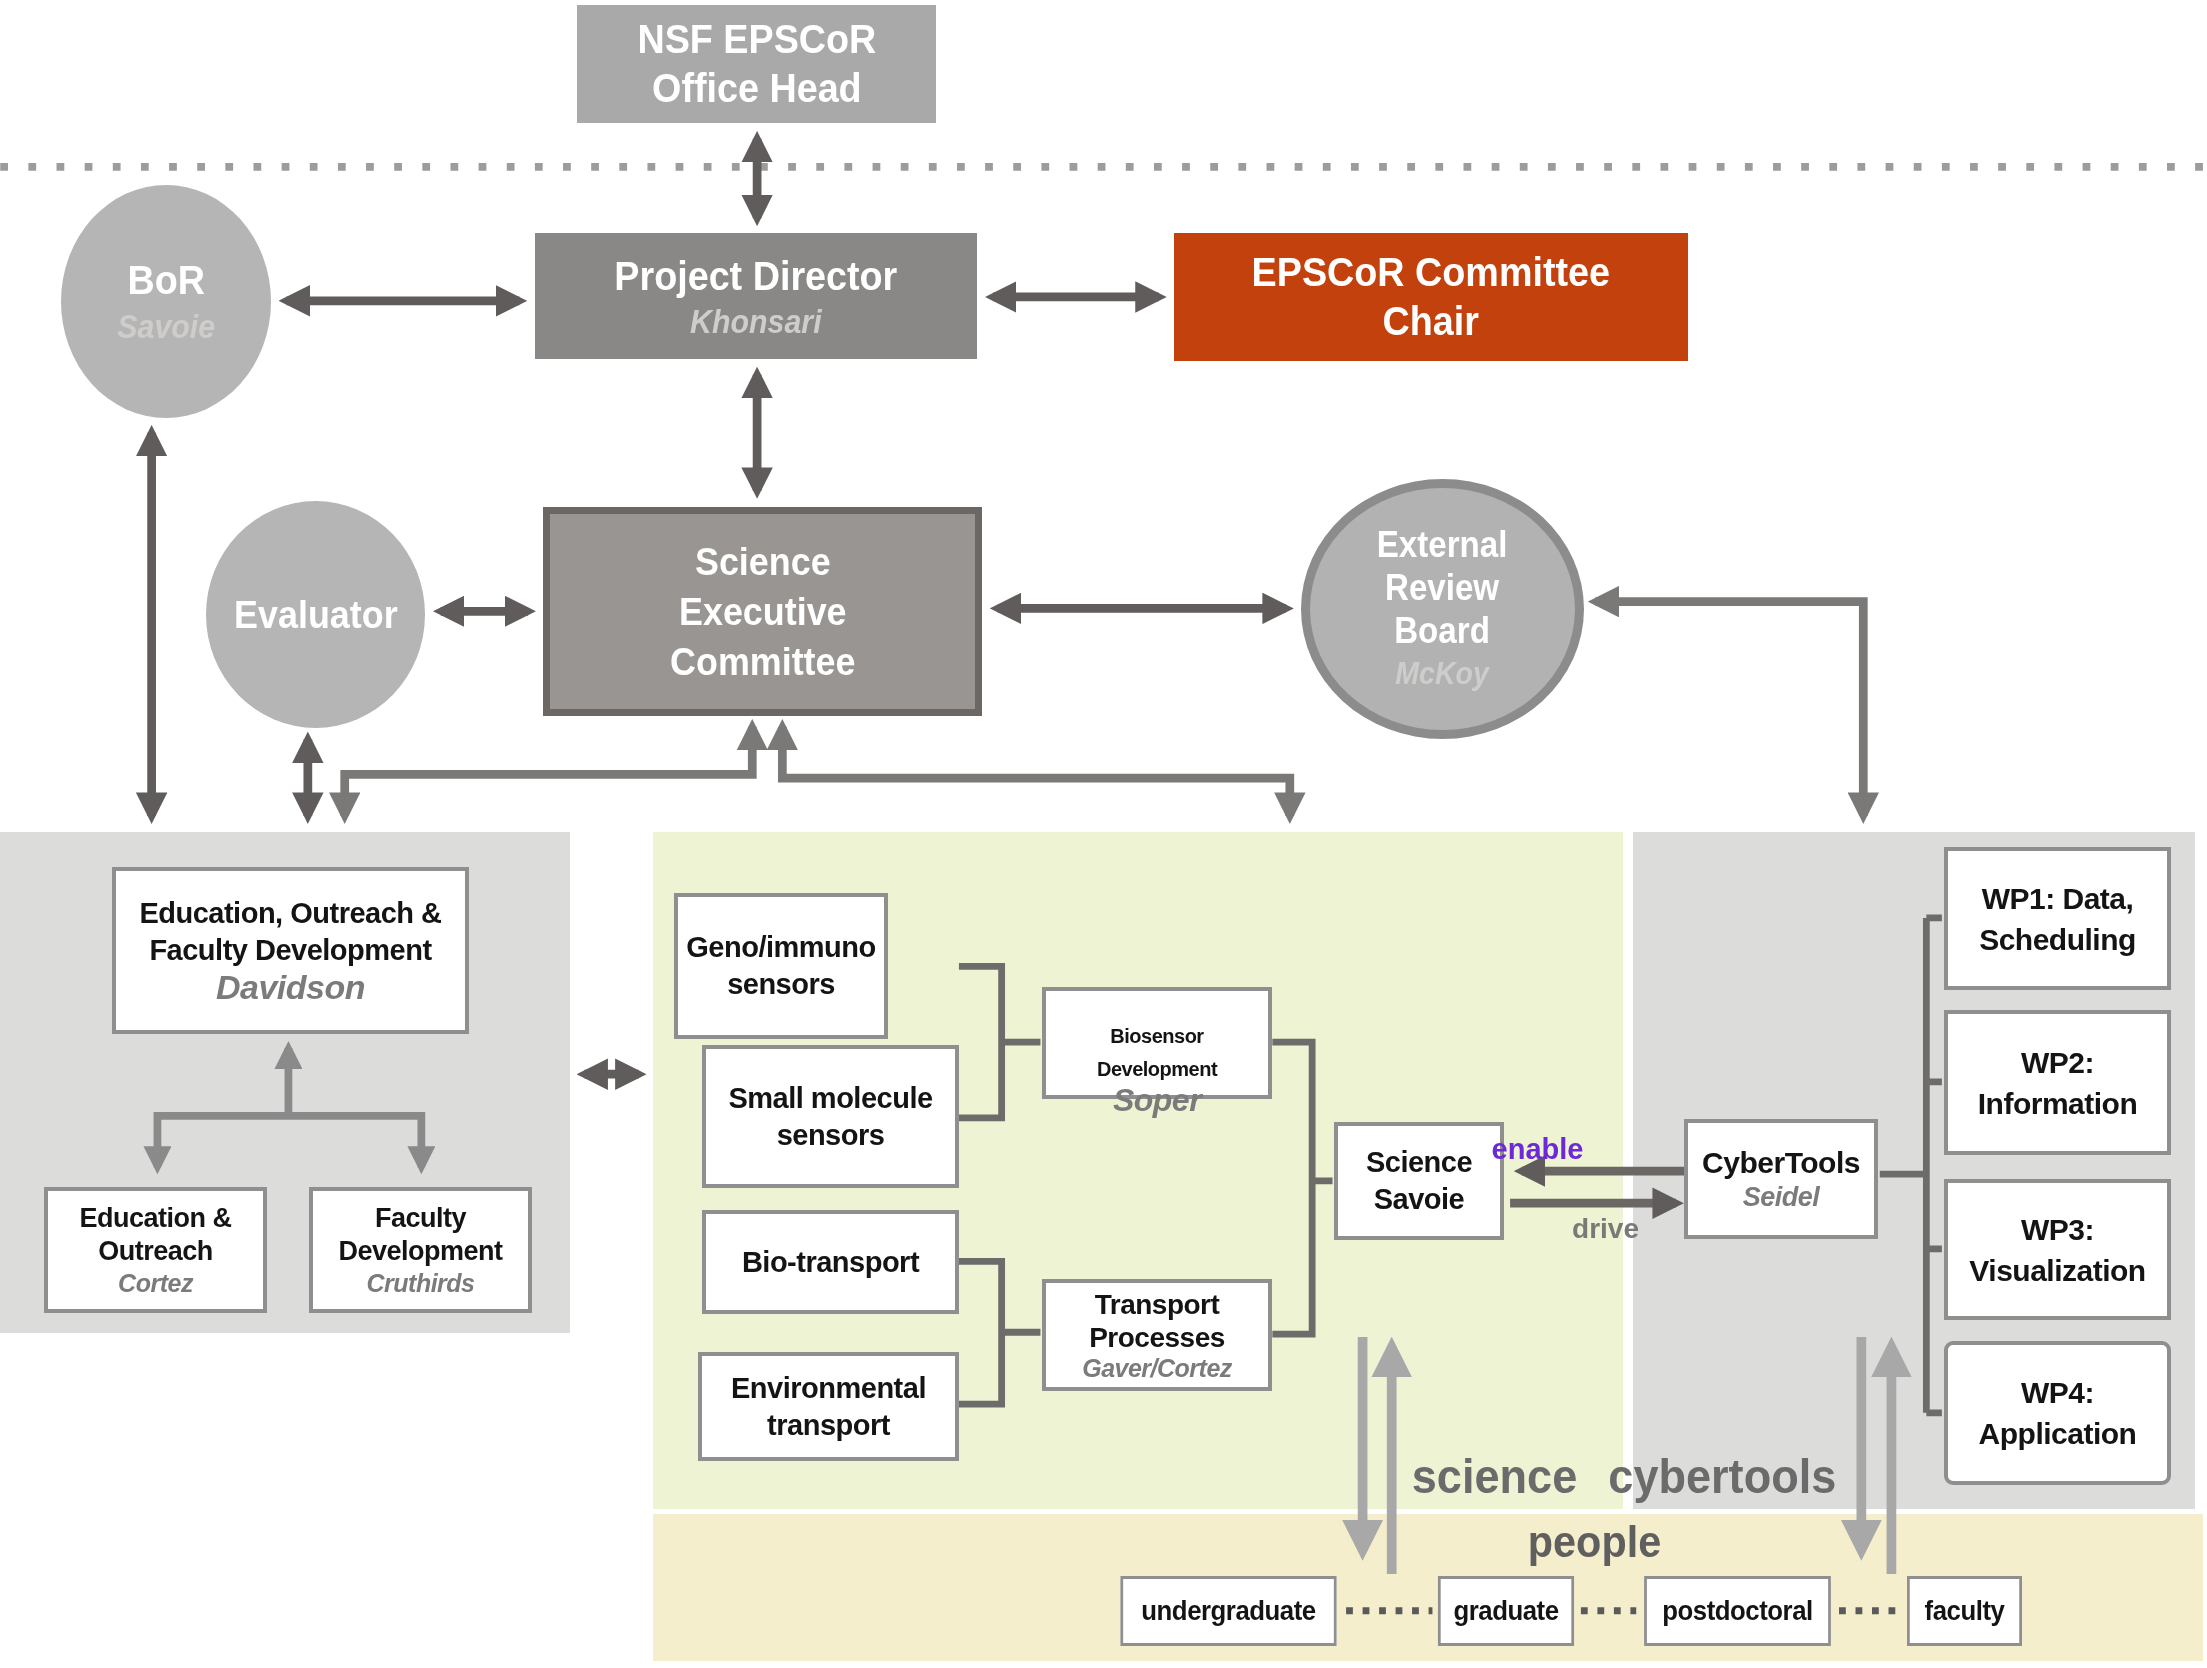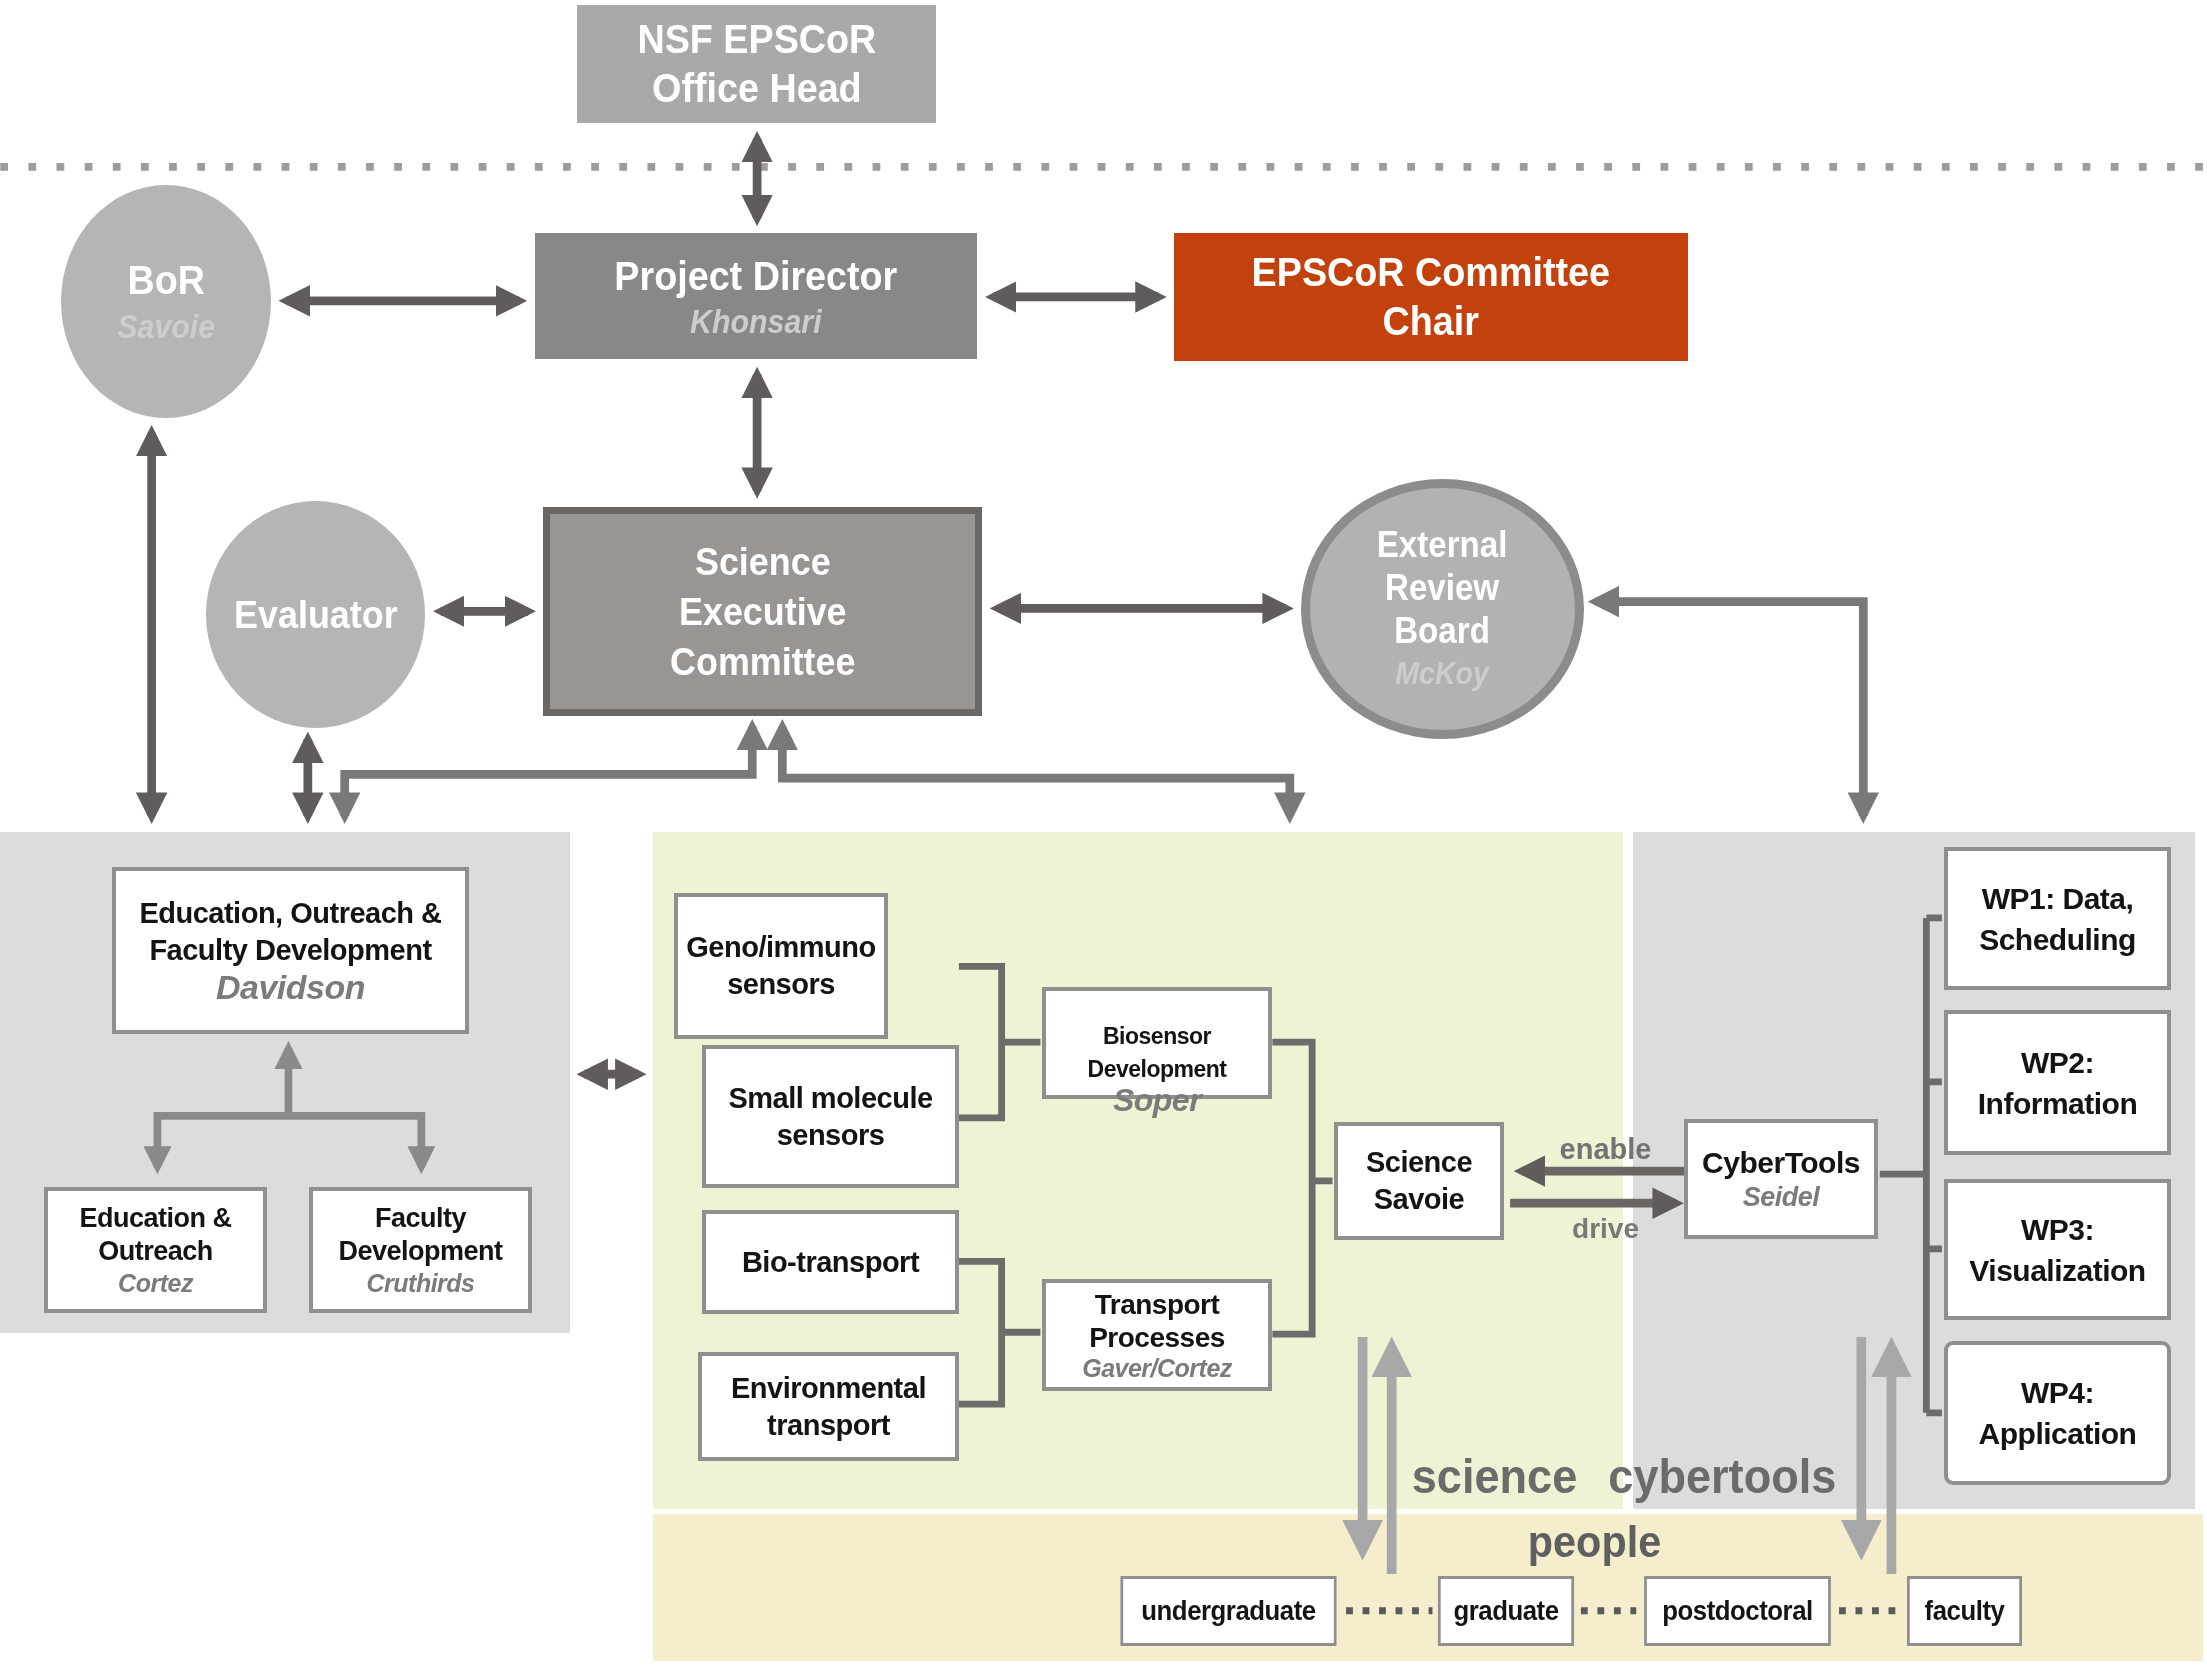--- a/index.html
+++ b/index.html
@@ -165,21 +165,21 @@
   </div>
 
   <div class="wbox" style="left:702px;top:1045px;width:257px;height:143px;box-sizing:border-box;">
     <div style="font-size:29px;line-height:37px;">
       <div>Small molecule</div>
       <div>sensors</div>
     </div>
   </div>
 
   <div class="wbox" style="left:1042px;top:987px;width:230px;height:112px;box-sizing:border-box;">
-    <div style="font-size:23px;line-height:33px;margin-top:48px;">
+    <div style="font-size:20px;line-height:33px;margin-top:48px;">
       <div>Biosensor</div>
       <div>Development</div>
     </div>
     <div class="name" style="font-size:32px;line-height:29px;">Soper</div>
   </div>
 
   <div class="wbox" style="left:702px;top:1210px;width:257px;height:104px;box-sizing:border-box;">
     <div style="font-size:29px;line-height:37px;">Bio-transport</div>
   </div>
 
@@ -198,21 +198,21 @@
     <div class="name" style="font-size:25px;line-height:29px;">Gaver/Cortez</div>
   </div>
 
   <div class="wbox" style="left:1334px;top:1122px;width:170px;height:118px;box-sizing:border-box;">
     <div style="font-size:29px;line-height:37px;">
       <div>Science</div>
       <div>Savoie</div>
     </div>
   </div>
 
-  <div class="lbl" style="left:1528px;top:1133px;width:155px;font-size:29px;color:#737373;">enable</div>
+  <div class="lbl" style="left:1460px;top:1133px;width:155px;font-size:29px;color:#6d28d9;">enable</div>
   <div class="lbl" style="left:1528px;top:1213px;width:155px;font-size:28px;color:#7b7977;">drive</div>
 
   <div class="wbox" style="left:1684px;top:1119px;width:194px;height:120px;box-sizing:border-box;">
     <div style="font-size:30px;line-height:37px;">CyberTools</div>
     <div class="name" style="font-size:27px;line-height:33px;">Seidel</div>
   </div>
 
   <div class="wbox" style="left:1944px;top:847px;width:227px;height:143px;box-sizing:border-box;">
     <div style="font-size:30px;line-height:41px;">
       <div>WP1: Data,</div>

